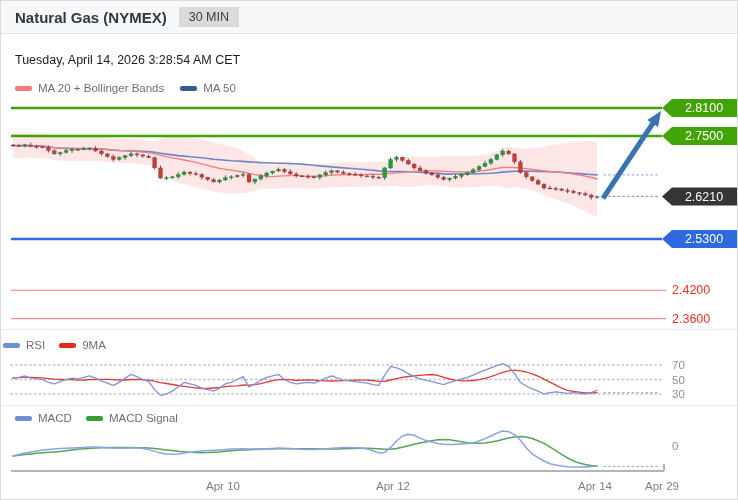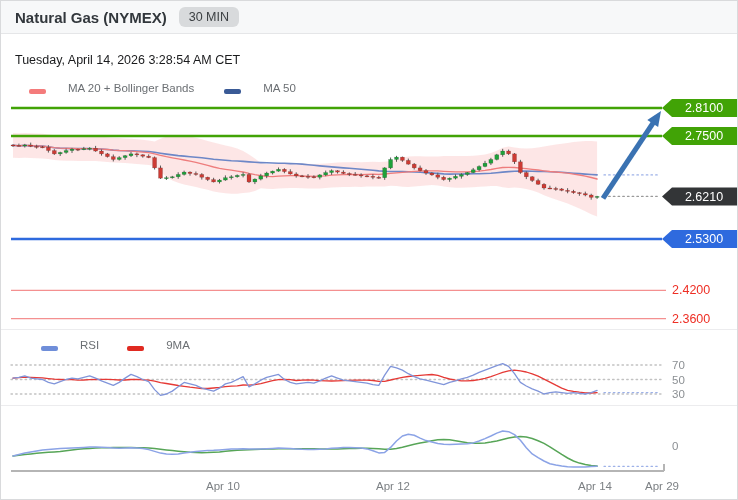--- a/index.html
+++ b/index.html
@@ -2,27 +2,27 @@
 <html><head>
 <meta charset="utf-8">
 <style>
   html,body{margin:0;padding:0;background:#fff;}
   *{box-sizing:border-box;}
   .app{position:relative;width:738px;height:500px;background:#fff;border:1px solid #d9dadc;
        font-family:"Liberation Sans",sans-serif;overflow:hidden;}
   .hdr{position:absolute;top:0;left:0;right:0;height:33px;background:#f7f8f9;
        border-bottom:1px solid #e5e6e8;display:flex;align-items:center;padding:16px 14px;gap:12px;}
   .title{font-size:15px;font-weight:bold;color:#32373c;}
-  .tf-badge{background:#d8dadc;color:#3c4043;font-size:12.5px;padding:3px 10px;border-radius:6px;}
+  .tf-badge{background:#d8dadc;color:#3c4043;font-size:12.5px;padding:3px 10px;border-radius:0;}
   .date-row{position:absolute;top:52px;left:14px;font-size:12.5px;color:#1a1b1d;}
   .legend{position:absolute;display:flex;align-items:center;gap:16px;font-size:11.5px;color:#6b6f73;}
-  .legend .item{display:flex;align-items:flex-end;gap:22px;margin-left:14px;}
+  .legend .item{display:flex;align-items:center;gap:6px;}
   .sw{width:17px;height:5px;border-radius:2px;display:inline-block;}
   .lg-main{top:81px;left:14px;}
-  .lg-rsi{top:338px;left:26px;gap:14px;}
+  .lg-rsi{top:338px;left:2px;gap:14px;}
   .lg-macd{top:411px;left:14px;gap:14px;}
   .watermark{position:absolute;top:80px;right:10px;font-size:11px;color:#a8aaad;}
   .sep{position:absolute;left:0;right:0;height:1px;background:#ececee;}
   svg{position:absolute;top:0;left:0;}
   svg text{font-family:"Liberation Sans",sans-serif;}
 </style>
 </head>
 <body>
 
 <div class="app">
@@ -47,20 +47,30 @@
     <span class="item">
       <span class="sw" id="sw-rsi-0" style="background: rgb(111, 142, 217);"></span>
       <span>RSI</span>
     </span>
     <span class="item">
       <span class="sw" id="sw-rsi-1" style="background: rgb(224, 42, 33);"></span>
       <span>9MA</span>
     </span>
   </div>
 
+  <div class="legend lg-macd">
+    <span class="item">
+      <span class="sw" id="sw-macd-0" style="background: rgb(111, 142, 217);"></span>
+      <span>MACD</span>
+    </span>
+    <span class="item">
+      <span class="sw" id="sw-macd-1" style="background: rgb(53, 161, 53);"></span>
+      <span>MACD Signal</span>
+    </span>
+  </div>
 
   <div class="sep" style="top:328px"></div>
   <div class="sep" style="top:404px"></div>
 
   <svg id="chart-svg" width="738" height="500" viewBox="0 0 738 500">
       <path d="M12.0 132.1L17.9 132.3L23.8 132.1L29.7 132.3L35.6 132.5L41.5 132.8L47.4 133.4L53.3 134.3L59.2 134.8L65.1 135.1L71.0 135.1L76.9 135.2L82.8 135.2L88.7 135.2L94.6 135.4L100.5 135.7L106.4 136.2L112.3 136.7L118.2 137.1L124.1 137.4L130.0 137.8L135.9 138.2L141.8 138.8L147.7 139.4L153.6 140.4L159.5 137.7L165.4 135.6L171.3 134.2L177.2 134.0L183.1 134.6L189.0 135.6L194.9 136.7L200.8 138.2L206.7 140.1L212.6 141.5L218.5 143.0L224.4 144.5L230.3 145.7L236.2 147.5L242.1 150.0L248.0 153.4L253.9 157.4L259.8 162.0L265.7 163.0L271.6 163.2L277.5 162.8L283.4 162.5L289.3 162.3L295.2 162.4L301.1 162.6L307.0 162.8L312.9 162.9L318.8 162.8L324.7 162.4L330.6 161.9L336.5 161.5L342.4 161.3L348.3 161.2L354.2 161.1L360.1 161.2L366.0 160.9L371.9 160.8L377.8 160.9L383.7 160.7L389.6 160.1L395.5 158.8L401.4 156.7L407.3 155.6L413.2 155.3L419.1 155.3L425.0 155.4L430.9 155.5L436.8 155.4L442.7 155.0L448.6 155.0L454.5 155.0L460.4 155.0L466.3 155.0L472.2 154.8L478.1 154.3L484.0 153.4L489.9 152.0L495.8 149.8L501.7 146.8L507.6 145.6L513.5 146.4L519.4 147.2L525.3 147.5L531.2 147.2L537.1 146.5L543.0 145.4L548.9 144.4L554.8 143.6L560.7 142.7L566.6 141.9L572.5 141.1L578.4 140.4L584.3 140.0L590.2 139.9L596.1 140.6L596.1 215.4L590.2 213.2L584.3 210.3L578.4 207.6L572.5 205.1L566.6 202.6L560.7 200.4L554.8 198.5L548.9 196.5L543.0 194.2L537.1 191.6L531.2 189.5L525.3 188.0L519.4 187.0L513.5 186.6L507.6 186.9L501.7 186.3L495.8 184.9L489.9 185.0L484.0 185.4L478.1 185.8L472.2 186.3L466.3 186.6L460.4 186.8L454.5 186.7L448.6 186.3L442.7 185.5L436.8 184.5L430.9 184.1L425.0 184.5L419.1 184.9L413.2 185.5L407.3 185.9L401.4 185.8L395.5 184.9L389.6 184.8L383.7 185.4L377.8 185.6L371.9 185.5L366.0 185.6L360.1 185.9L354.2 185.8L348.3 185.9L342.4 186.0L336.5 186.2L330.6 186.6L324.7 187.1L318.8 187.5L312.9 187.6L307.0 187.5L301.1 187.3L295.2 187.1L289.3 187.0L283.4 187.2L277.5 187.5L271.6 187.9L265.7 187.8L259.8 187.3L253.9 189.9L248.0 191.5L242.1 192.0L236.2 192.7L230.3 192.7L224.4 192.2L218.5 191.6L212.6 190.5L206.7 188.8L200.8 187.5L194.9 186.1L189.0 184.8L183.1 183.4L177.2 181.8L171.3 179.4L165.4 175.7L159.5 170.9L153.6 165.1L147.7 164.1L141.8 163.5L135.9 162.9L130.0 162.5L124.1 162.1L118.2 161.8L112.3 161.4L106.4 160.9L100.5 160.4L94.6 160.1L88.7 159.9L82.8 159.9L76.9 159.9L71.0 159.8L65.1 159.8L59.2 159.5L53.3 159.0L47.4 158.1L41.5 157.5L35.6 157.2L29.7 157.0L23.8 156.8L17.9 157.0L12.0 156.8Z" fill="rgba(246,140,140,0.22)" stroke="none"></path>
       <polyline points="12.0,144.4 17.9,144.7 23.8,144.4 29.7,144.7 35.6,144.9 41.5,145.1 47.4,145.8 53.3,146.7 59.2,147.2 65.1,147.4 71.0,147.5 76.9,147.6 82.8,147.6 88.7,147.6 94.6,147.7 100.5,148.1 106.4,148.5 112.3,149.1 118.2,149.5 124.1,149.7 130.0,149.9 135.9,150.0 141.8,150.3 147.7,150.5 153.6,151.2 159.5,152.2 165.4,153.1 171.3,153.9 177.2,154.6 183.1,155.1 189.0,155.7 194.9,156.2 200.8,156.8 206.7,157.5 212.6,158.2 218.5,158.7 224.4,159.2 230.3,159.7 236.2,160.0 242.1,160.4 248.0,160.9 253.9,161.3 259.8,161.6 265.7,161.8 271.6,162.0 277.5,162.2 283.4,162.3 289.3,162.6 295.2,162.8 301.1,163.1 307.0,163.7 312.9,164.3 318.8,164.9 324.7,165.4 330.6,165.9 336.5,166.4 342.4,166.9 348.3,167.3 354.2,167.7 360.1,168.2 366.0,168.8 371.9,169.3 377.8,169.9 383.7,170.3 389.6,170.5 395.5,170.5 401.4,170.6 407.3,170.7 413.2,170.9 419.1,171.2 425.0,171.6 430.9,172.0 436.8,172.4 442.7,172.9 448.6,173.1 454.5,173.0 460.4,173.0 466.3,172.9 472.2,172.8 478.1,172.7 484.0,172.5 489.9,172.2 495.8,171.7 501.7,171.1 507.6,170.6 513.5,170.2 519.4,170.1 525.3,170.1 531.2,170.2 537.1,170.4 543.0,170.5 548.9,170.7 554.8,171.0 560.7,171.3 566.6,171.7 572.5,172.2 578.4,172.6 584.3,173.1 590.2,173.5 596.1,173.9" fill="none" stroke="#6d87c7" stroke-width="1.6" stroke-linejoin="round" stroke-linecap="round"></polyline>
       <polyline points="12.0,144.4 17.9,144.7 23.8,144.4 29.7,144.7 35.6,144.9 41.5,145.1 47.4,145.8 53.3,146.7 59.2,147.2 65.1,147.4 71.0,147.5 76.9,147.6 82.8,147.6 88.7,147.6 94.6,147.7 100.5,148.1 106.4,148.5 112.3,149.1 118.2,149.5 124.1,149.7 130.0,150.1 135.9,150.6 141.8,151.1 147.7,151.7 153.6,152.8 159.5,154.3 165.4,155.7 171.3,156.8 177.2,157.9 183.1,159.0 189.0,160.2 194.9,161.4 200.8,162.9 206.7,164.4 212.6,166.0 218.5,167.3 224.4,168.3 230.3,169.2 236.2,170.1 242.1,171.0 248.0,172.4 253.9,173.6 259.8,174.6 265.7,175.4 271.6,175.6 277.5,175.1 283.4,174.8 289.3,174.7 295.2,174.7 301.1,175.0 307.0,175.1 312.9,175.3 318.8,175.1 324.7,174.8 330.6,174.2 336.5,173.8 342.4,173.6 348.3,173.5 354.2,173.5 360.1,173.6 366.0,173.3 371.9,173.2 377.8,173.3 383.7,173.0 389.6,172.4 395.5,171.8 401.4,171.3 407.3,170.8 413.2,170.4 419.1,170.1 425.0,169.9 430.9,169.8 436.8,169.9 442.7,170.3 448.6,170.6 454.5,170.8 460.4,170.9 466.3,170.8 472.2,170.5 478.1,170.1 484.0,169.4 489.9,168.5 495.8,167.4 501.7,166.5 507.6,166.3 513.5,166.5 519.4,167.1 525.3,167.7 531.2,168.4 537.1,169.0 543.0,169.8 548.9,170.5 554.8,171.0 560.7,171.6 566.6,172.2 572.5,173.1 578.4,174.0 584.3,175.1 590.2,176.5 596.1,178.0" fill="none" stroke="#ee7d7d" stroke-width="1.3" stroke-linejoin="round" stroke-linecap="round"></polyline>
       <line x1="603" y1="173.89419385999986" x2="657" y2="173.89419385999986" stroke="#9db1e8" stroke-width="1.3" stroke-dasharray="1.5 3.2" stroke-linecap="round"></line>
       <line x1="12" y1="143.39927460000015" x2="12" y2="145.88316994545448" stroke="#5a5a5a" stroke-width="1"></line>

